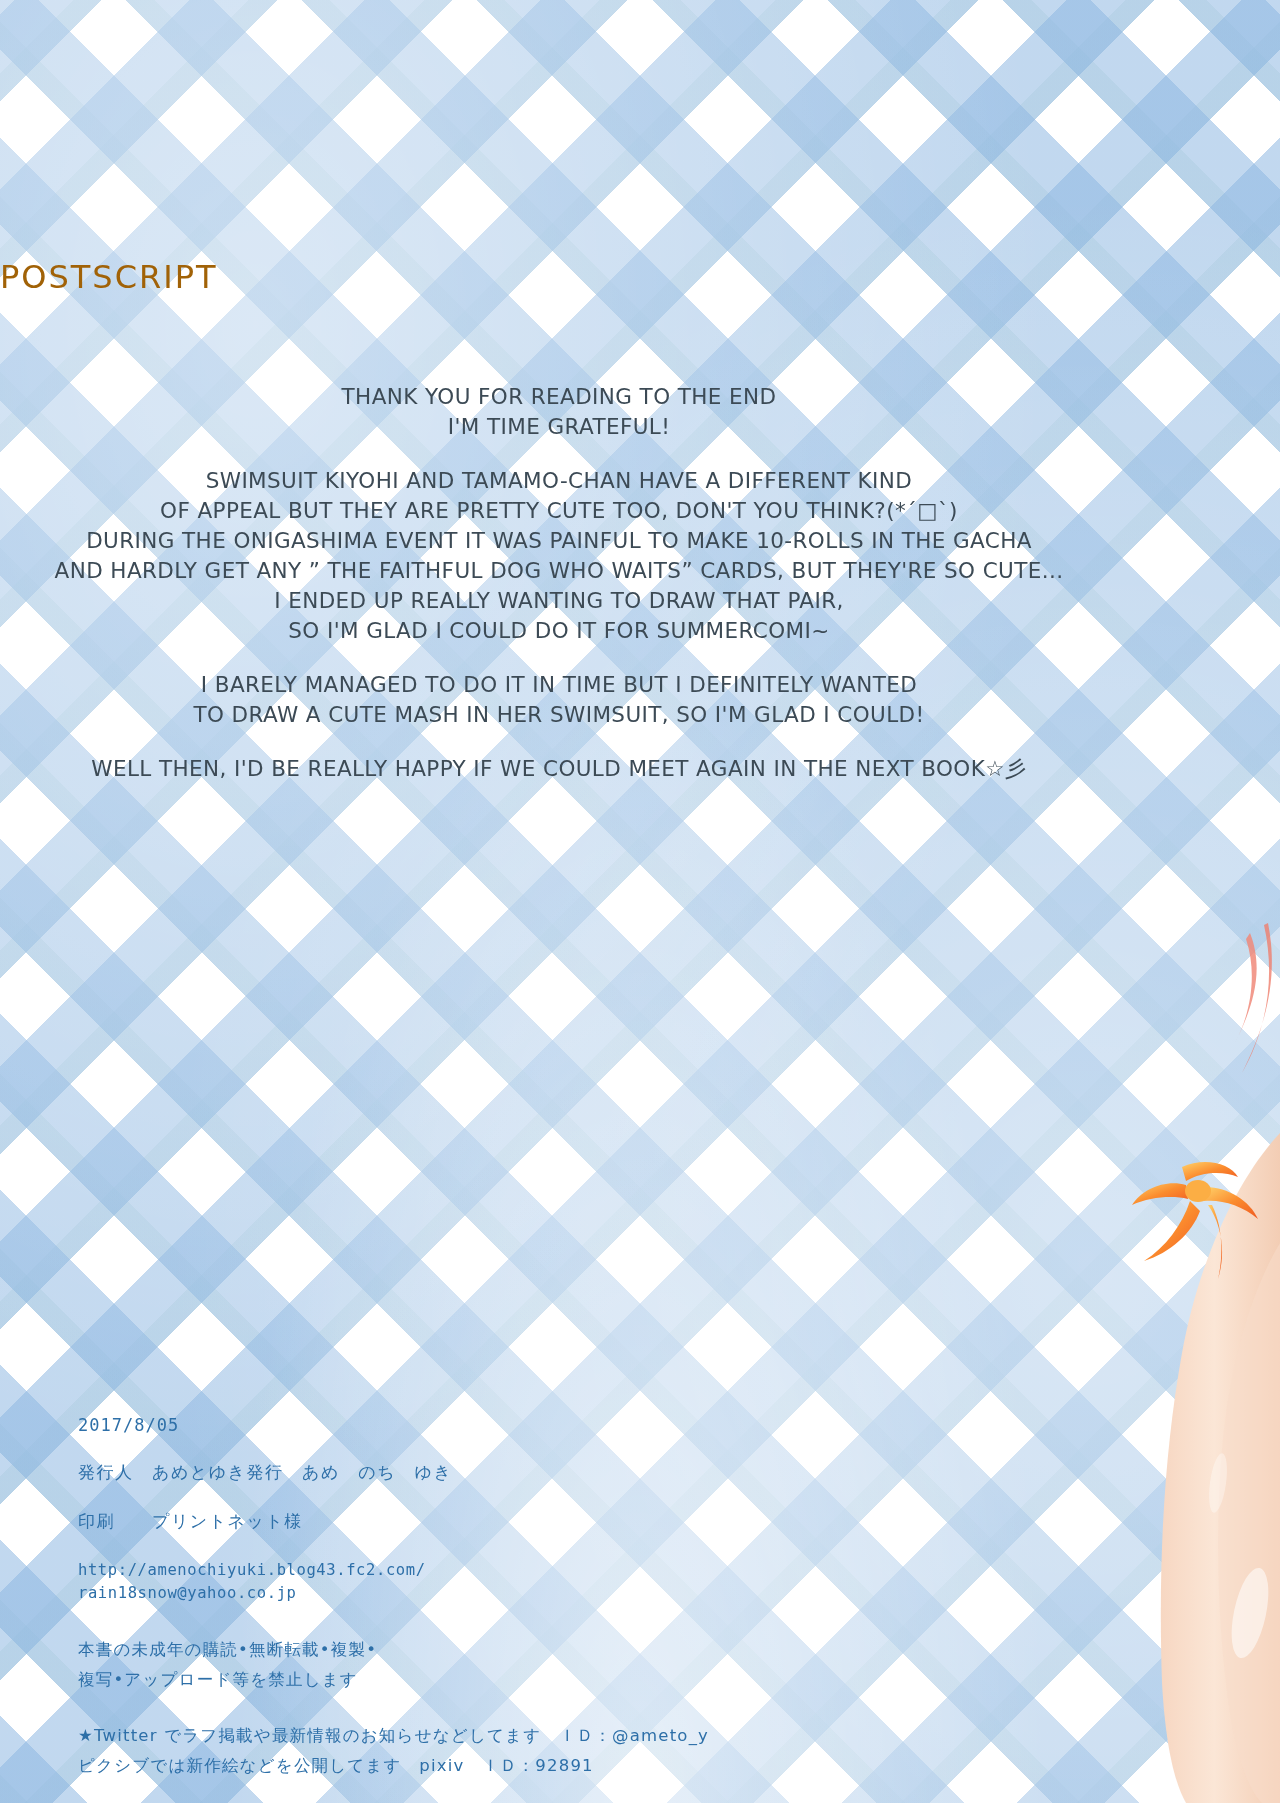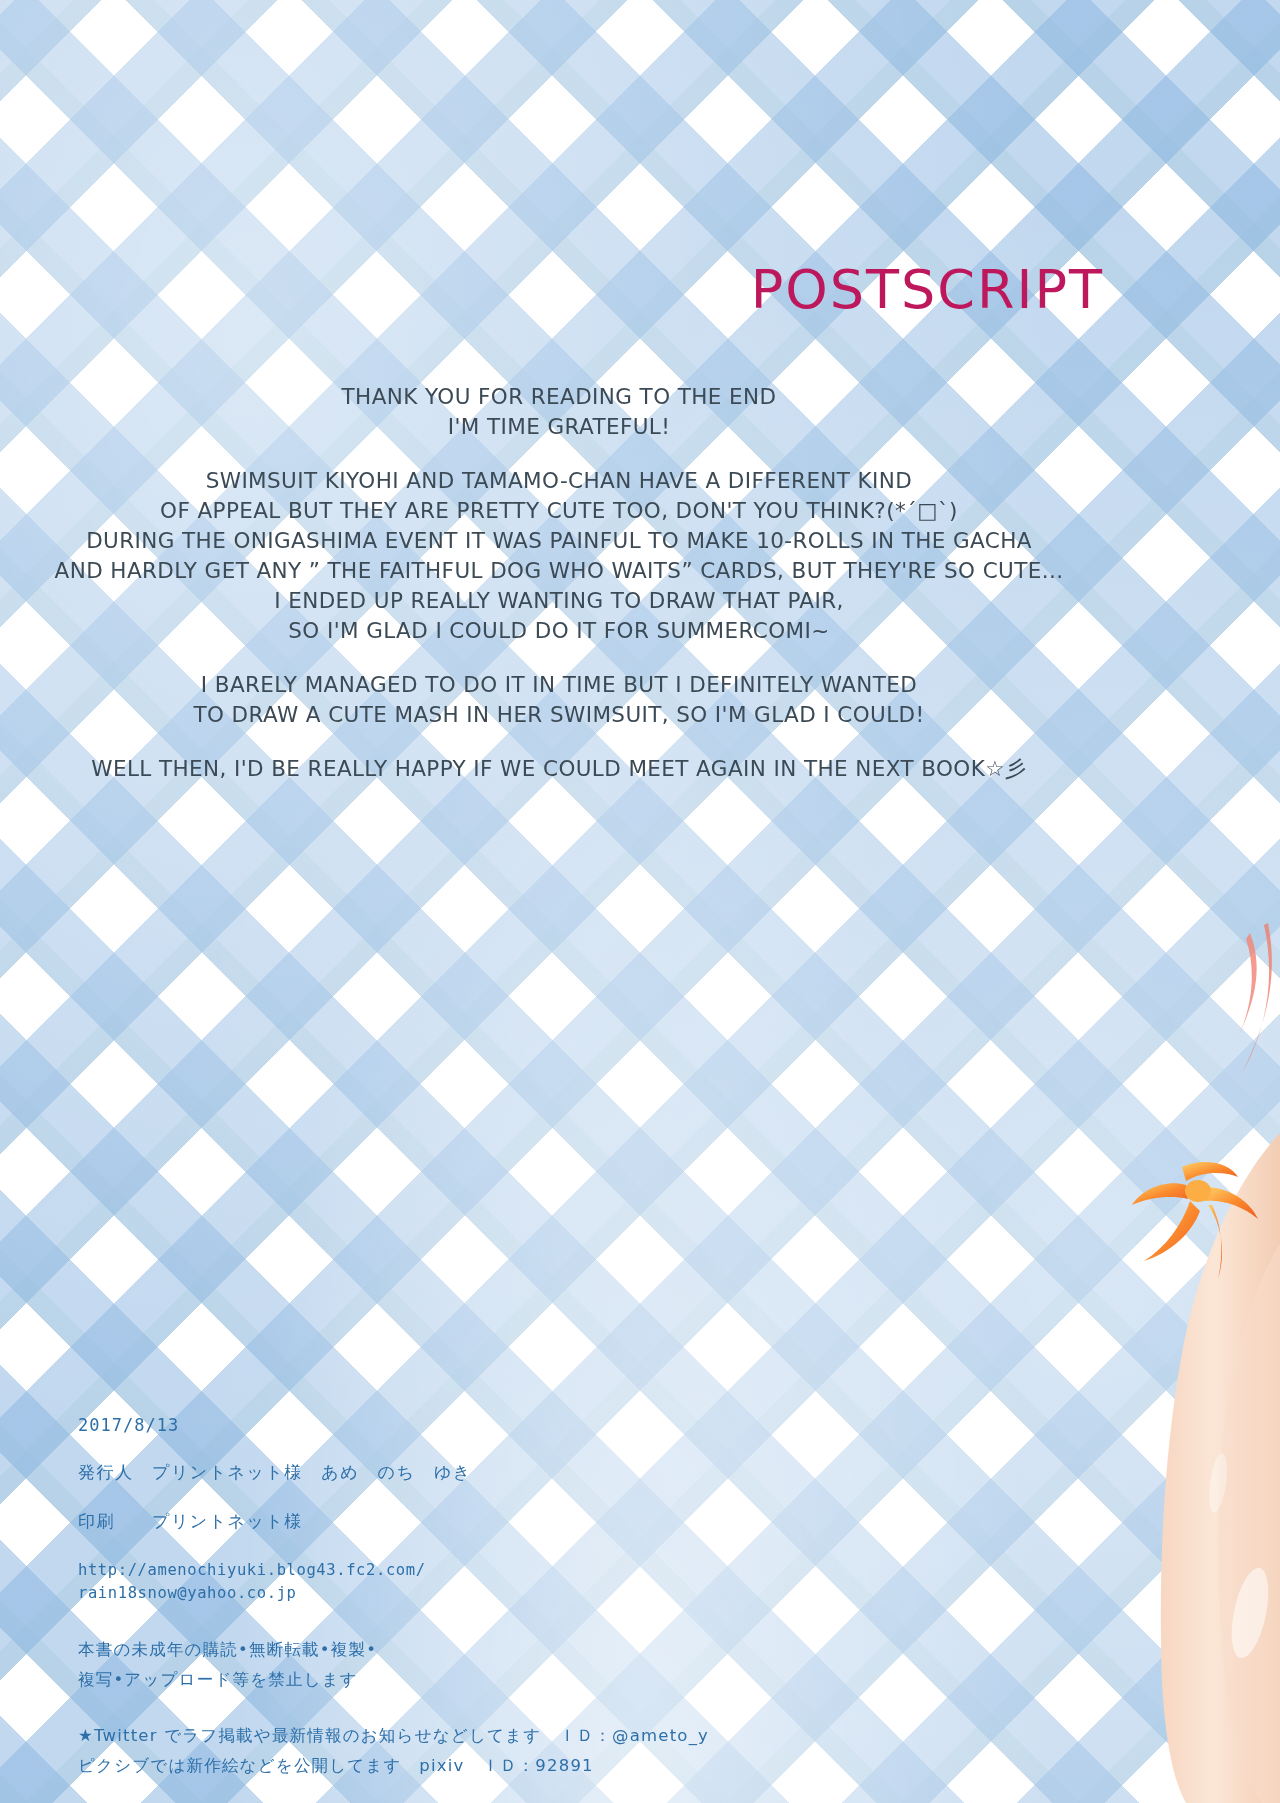--- a/index.html
+++ b/index.html
@@ -57,24 +57,24 @@
   #content {
     position: absolute;
     inset: 0;
   }
 
   #postscript-title {
     position: absolute;
     top: 258px;
     left: 0;
     width: 1104px;
-    text-align: right;
-    font-size: 54px;
+    text-align: left;
+    font-size: 32px;
     letter-spacing: 2px;
-    color: #be185d;
+    color: #a16207;
     font-family: "DejaVu Sans", sans-serif;
     font-weight: 400;
   }
 
   #afterword-body {
     position: absolute;
     top: 382px;
     left: 0;
     width: 1118px;
     text-align: center;
@@ -179,22 +179,22 @@
 DURING THE ONIGASHIMA EVENT IT WAS PAINFUL TO MAKE 10-ROLLS IN THE GACHA
 AND HARDLY GET ANY ” THE FAITHFUL DOG WHO WAITS” CARDS, BUT THEY'RE SO CUTE...
 I ENDED UP REALLY WANTING TO DRAW THAT PAIR,
 SO I'M GLAD I COULD DO IT FOR SUMMERCOMI~</p>
     <p class="para">I BARELY MANAGED TO DO IT IN TIME BUT I DEFINITELY WANTED
 TO DRAW A CUTE MASH IN HER SWIMSUIT, SO I'M GLAD I COULD!</p>
     <p class="para">WELL THEN, I'D BE REALLY HAPPY IF WE COULD MEET AGAIN IN THE NEXT BOOK☆彡</p>
   </div>
 
   <div id="colophon">
-    <div class="cl-date">2017/8/13</div>
-    <div class="cl-line">発行人　プリントネット様　あめ　のち　ゆき</div>
+    <div class="cl-date">2017/8/05</div>
+    <div class="cl-line">発行人　あめとゆき発行　あめ　のち　ゆき</div>
     <div class="cl-line">印刷　　プリントネット様</div>
     <div class="cl-mono">http://amenochiyuki.blog43.fc2.com/</div>
     <div class="cl-mono">rain18snow@yahoo.co.jp</div>
     <div class="gap-1"></div>
     <div class="cl-block">本書の未成年の購読•無断転載•複製•</div>
     <div class="cl-block">複写•アップロード等を禁止します</div>
     <div class="gap-2"></div>
     <div class="cl-block">★Twitter でラフ掲載や最新情報のお知らせなどしてます　ＩＤ：@ameto_y</div>
     <div class="cl-block">ピクシブでは新作絵などを公開してます　pixiv　ＩＤ：92891</div>
   </div>

